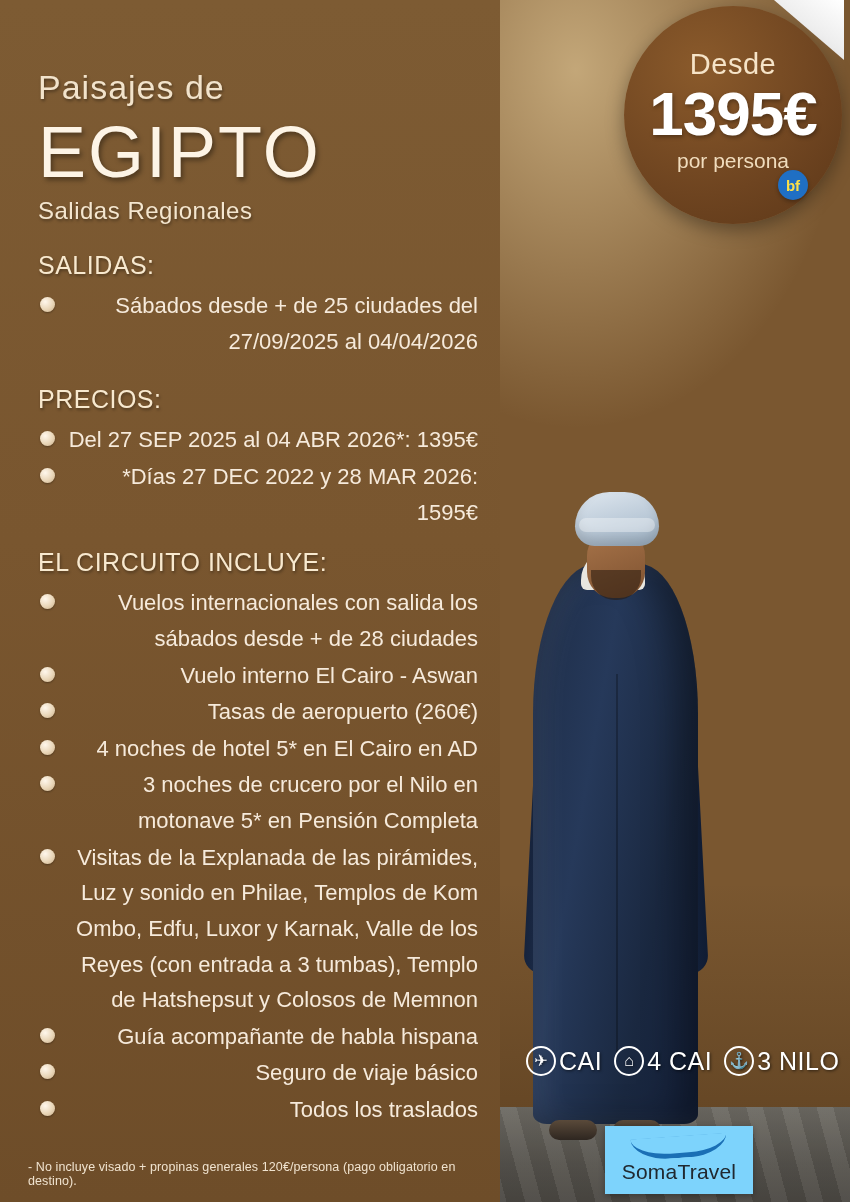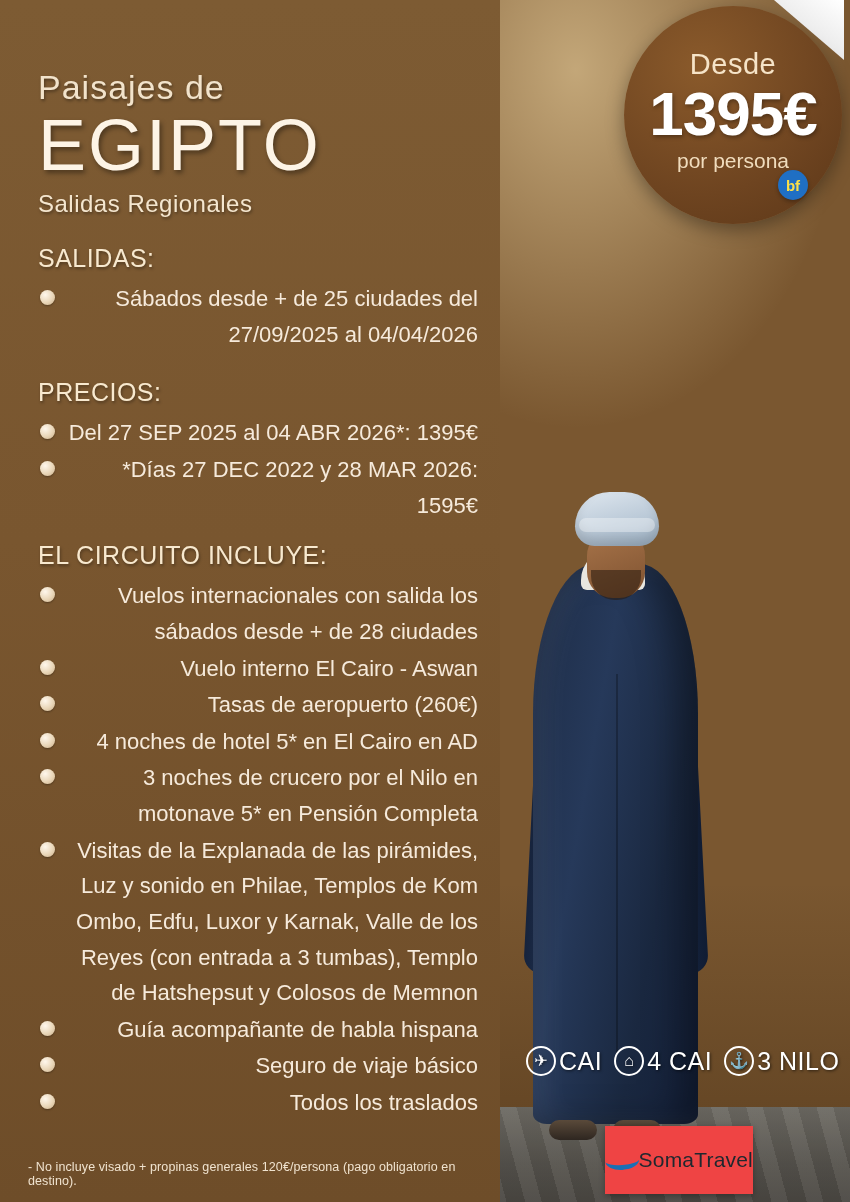--- a/index.html
+++ b/index.html
@@ -115,21 +115,21 @@
     color: #f7e9d4;
   }
   .kicker {
     font-size: 34px; letter-spacing: 1px; color:#f2e3cb;
     font-weight: 400; line-height: 1.05;
     text-shadow: 1px 2px 3px rgba(0,0,0,0.35);
     margin-top: 36px;
   }
   .title {
     font-size: 72px; letter-spacing: 2px; color:#fdf4e6; font-weight:400;
-    line-height: 0.98; margin-top: 4px;
+    line-height: 0.98; margin-top: 11px;
     text-shadow: 2px 3px 5px rgba(0,0,0,0.4);
   }
   .subtitle {
     font-size: 24px; color:#f4e6cf; font-weight:400; letter-spacing:0.5px;
     margin-top: 10px; text-shadow: 1px 2px 3px rgba(0,0,0,0.35);
   }
 
   .section-head {
     font-size: 25px; color:#f8e9cf; letter-spacing: 0.5px;
     margin: 26px 0 8px 0; text-shadow: 1px 2px 3px rgba(0,0,0,0.35);
@@ -205,22 +205,22 @@
   .icon-circle {
     width: 30px; height: 30px; border-radius: 50%;
     border: 2px solid #fff; display:flex; align-items:center; justify-content:center;
     font-size: 16px; line-height:1;
   }
   .icon-text { font-size: 25px; letter-spacing: 0.5px; font-weight: 400; }
 
   
   .logo-box {
     position:absolute; left: 115px; bottom: 8px;
-    width: 148px; height: 68px; background:#ef4444;
-    display:flex; flex-direction:row; align-items:center; justify-content:center;
+    width: 148px; height: 68px; background:#7dd3fc;
+    display:flex; flex-direction:column; align-items:center; justify-content:center;
     box-shadow: 0 2px 6px rgba(0,0,0,0.3);
   }
   .logo-swoosh {
     width: 96px; height: 22px;
     border-bottom: 5px solid #1a6fb5;
     border-radius: 0 0 60px 60px / 0 0 34px 34px;
     transform: rotate(-4deg);
     margin-bottom: 2px;
   }
   .logo-text { font-size: 21px; color:#20282f; letter-spacing:0.2px; }

